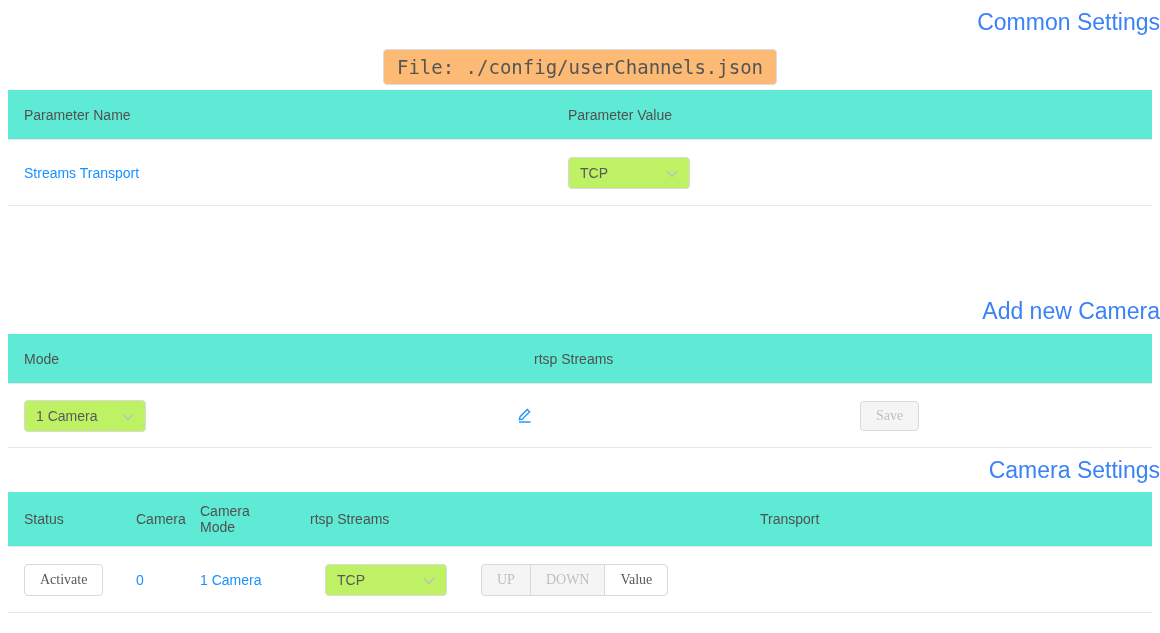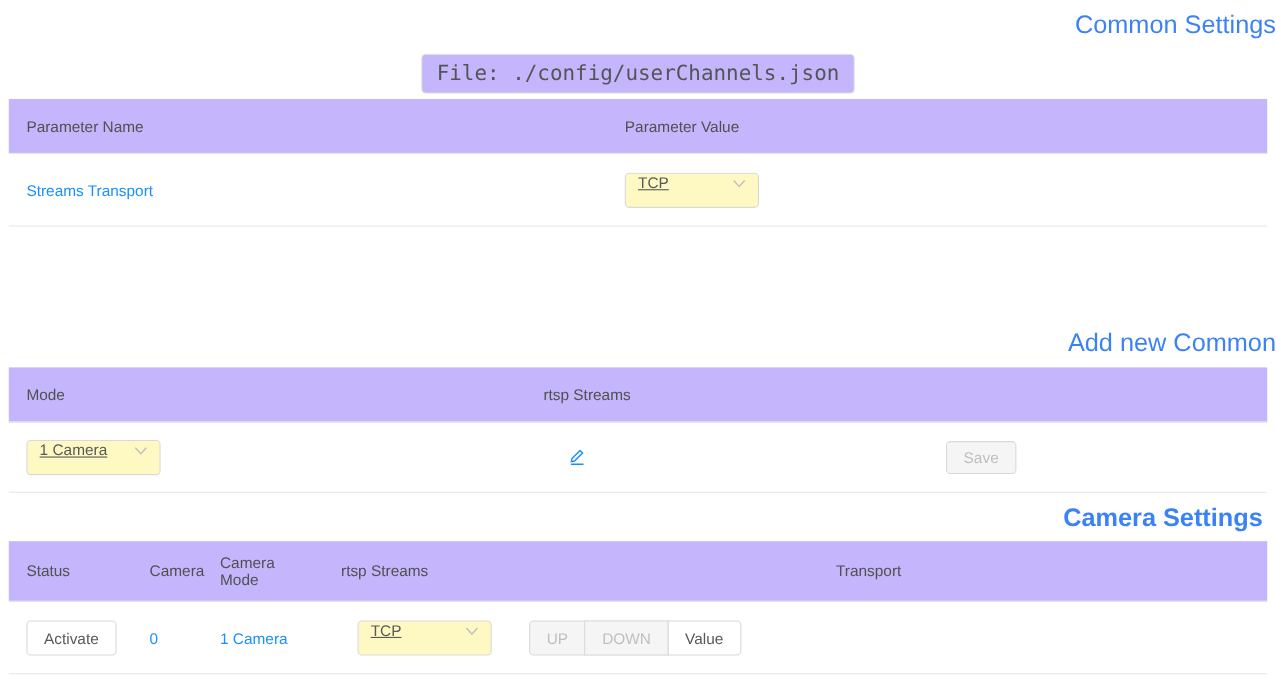--- a/index.html
+++ b/index.html
@@ -7,64 +7,64 @@
   body {
     width:1160px; height:633px; background:#ffffff;
     font-family:"Liberation Sans", sans-serif; font-size:14px; color:#595959;
     overflow:hidden;
   }
   .section-title {
     font-size:23px; line-height:27px; font-weight:400; color:#3b82f6;
     text-align:right; margin:9px 0 13px;
   }
   .section-title.t2 { margin:90px 0 8px; line-height:30px; }
-  .section-title.t3 { margin:7px 12px 7px; line-height:30px;font-weight:bold; }
+  .section-title.t3 { margin:7px 0 7px; line-height:30px; }
   .file-wrap { text-align:center; margin-bottom:5px; }
   .file-box {
     display:inline-block; font-family:"DejaVu Sans Mono", monospace;
     font-size:19px; line-height:28px; padding:3px 13px; color:#555;
-    background:#c4b5fd; border:1px solid #dddddd; border-radius:4px;
+    background:#fdba74; border:1px solid #dddddd; border-radius:4px;
   }
   .tbl { margin:0 8px; }
   .tr { display:flex; align-items:center; border-bottom:1px solid #e8e8e8; }
-  .tr.head { background:#c4b5fd; color:#515151; }
+  .tr.head { background:#5eead4; color:#515151; }
   .td { padding:0 16px; flex:0 0 auto; }
   .td.grow { flex:1 1 auto; }
 
   
   .t1-head { height:50px; }
   .t1-row  { height:66px; }
   .t1-c1 { width:544px; }
 
   
-  .t2-head { height:50px; }
+  .t2-head { height:50px;gap:40px; }
   .t2-row  { height:64px; }
   .t2-c1 { width:470px; }
   .t2-c2 { width:360px; }
 
   
   .t3-head { height:55px; }
   .t3-row  { height:66px; }
   .t3-c1 { width:112px; }
   .t3-c2 { width:64px; }
   .t3-c3 { width:110px; }
   .t3-c4 { width:450px; }
   .t3-c5 { width:150px; }
 
   a.link { color:#1890ff; text-decoration:none; cursor:pointer; }
 
   .select {
-    width:122px; height:32px; background:#fef9c3; border:1px solid #d9d9d9;
-    border-radius:4px; display:inline-flex; align-items:flex-start;
-    justify-content:space-between; padding:0 11px; color:#595959; cursor:pointer;text-decoration:underline;
+    width:122px; height:32px; background:#bef264; border:1px solid #d9d9d9;
+    border-radius:4px; display:inline-flex; align-items:center;
+    justify-content:space-between; padding:0 11px; color:#595959; cursor:pointer;
   }
   .btn {
     display:inline-flex; align-items:center; justify-content:center;
     height:32px; padding:0 15px; background:#fff; border:1px solid #d9d9d9;
-    border-radius:4px; color:#595959; font-size:14px; font-family:Liberation Sans, sans-serif;
+    border-radius:4px; color:#595959; font-size:14px; font-family:Liberation Serif, serif;
     cursor:pointer;
   }
   .btn.disabled { background:#f5f5f5; color:#bfbfbf; cursor:not-allowed; }
   .btn.save { height:30px; margin-left:6px; }
   .btn-group { display:inline-flex; margin-left:21px;border-radius:15px; }
   .btn-group .btn { border-radius:0; margin-left:-1px; }
   .btn-group .btn:first-child { border-radius:4px 0 0 4px; margin-left:0; }
   .btn-group .btn:last-child { border-radius:0 4px 4px 0; }
   .activate-btn { margin-left:0; }
   .edit-icon { display:inline-block; vertical-align:middle; cursor:pointer; }
@@ -97,21 +97,21 @@
         <span>
           <svg width="12" height="8" viewBox="0 0 12 8">
               <path d="M1 1 L6 6.5 L11 1" fill="none" stroke="#bfbfbf" stroke-width="1.3"></path>
             </svg>
         </span>
       </div>
     </div>
   </div>
 </div>
 
-<div class="section-title t2">Add new Common</div>
+<div class="section-title t2">Add new Camera</div>
 
 <div class="tbl">
   <div class="tr head t2-head">
     <div class="td t2-c1">Mode</div>
     <div class="td t2-c2">rtsp Streams</div>
     <div class="td grow"></div>
   </div>
   <div class="tr t2-row">
     <div class="td t2-c1">
       <div class="select">

